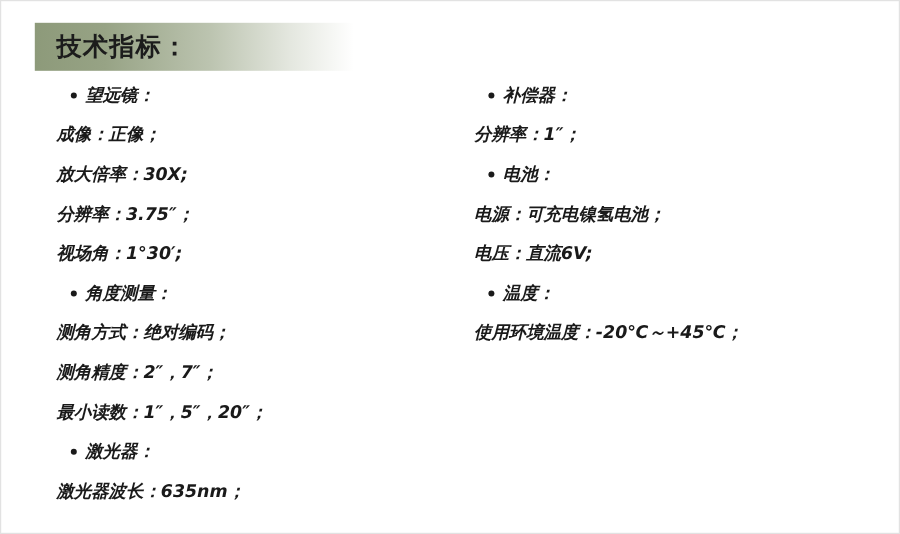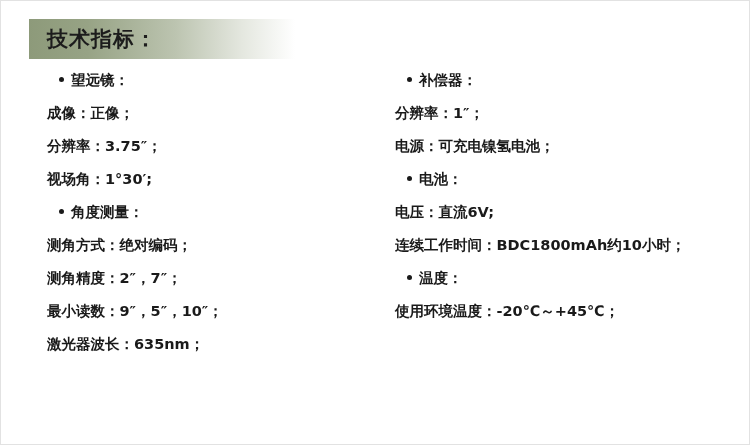--- a/index.html
+++ b/index.html
@@ -52,20 +52,21 @@
     top: 0;
   }
   .col-left { left: 44px; width: 330px; }
   .col-right { left: 392px; width: 340px; }
 
   .row {
     height: 33px;
     display: flex;
     align-items: center;
     white-space: nowrap;
+    font-style: italic;
   }
   .row.head {
     padding-left: 14px;
   }
   .row.item {
     padding-left: 2px;
   }
   .bullet {
     display: inline-block;
     width: 5px;
@@ -94,62 +95,66 @@
   <div class="columns">
     <div class="col col-left">
         <div class="row head">
           <span class="bullet"></span>
           <span class="txt">望远镜：</span>
         </div>
         <div class="row item">
           <span class="txt">成像：正像；</span>
         </div>
         <div class="row item">
+          <span class="txt">放大倍率：30X;</span>
+        </div>
+        <div class="row item">
           <span class="txt">分辨率：3.75″；</span>
         </div>
         <div class="row item">
           <span class="txt">视场角：1°30′;</span>
         </div>
         <div class="row head">
           <span class="bullet"></span>
           <span class="txt">角度测量：</span>
         </div>
         <div class="row item">
           <span class="txt">测角方式：绝对编码；</span>
         </div>
         <div class="row item">
           <span class="txt">测角精度：2″，7″；</span>
         </div>
         <div class="row item">
-          <span class="txt">最小读数：9″，5″，10″；</span>
+          <span class="txt">最小读数：1″，5″，20″；</span>
+        </div>
+        <div class="row head">
+          <span class="bullet"></span>
+          <span class="txt">激光器：</span>
         </div>
         <div class="row item">
           <span class="txt">激光器波长：635nm；</span>
         </div>
       </div>
     <div class="col col-right">
         <div class="row head">
           <span class="bullet"></span>
           <span class="txt">补偿器：</span>
         </div>
         <div class="row item">
           <span class="txt">分辨率：1″；</span>
         </div>
-        <div class="row item">
-          <span class="txt">电源：可充电镍氢电池；</span>
-        </div>
         <div class="row head">
           <span class="bullet"></span>
           <span class="txt">电池：</span>
         </div>
         <div class="row item">
-          <span class="txt">电压：直流6V;</span>
+          <span class="txt">电源：可充电镍氢电池；</span>
         </div>
         <div class="row item">
-          <span class="txt">连续工作时间：BDC1800mAh约10小时；</span>
+          <span class="txt">电压：直流6V;</span>
         </div>
         <div class="row head">
           <span class="bullet"></span>
           <span class="txt">温度：</span>
         </div>
         <div class="row item">
           <span class="txt">使用环境温度：-20℃～+45℃；</span>
         </div>
       </div>
   </div>

